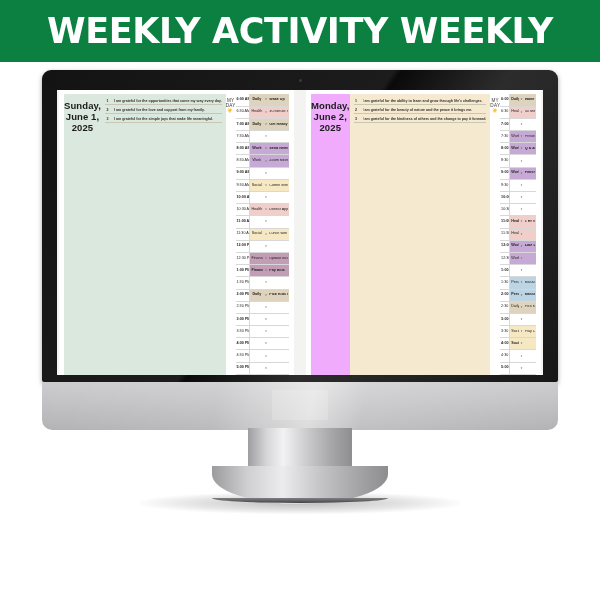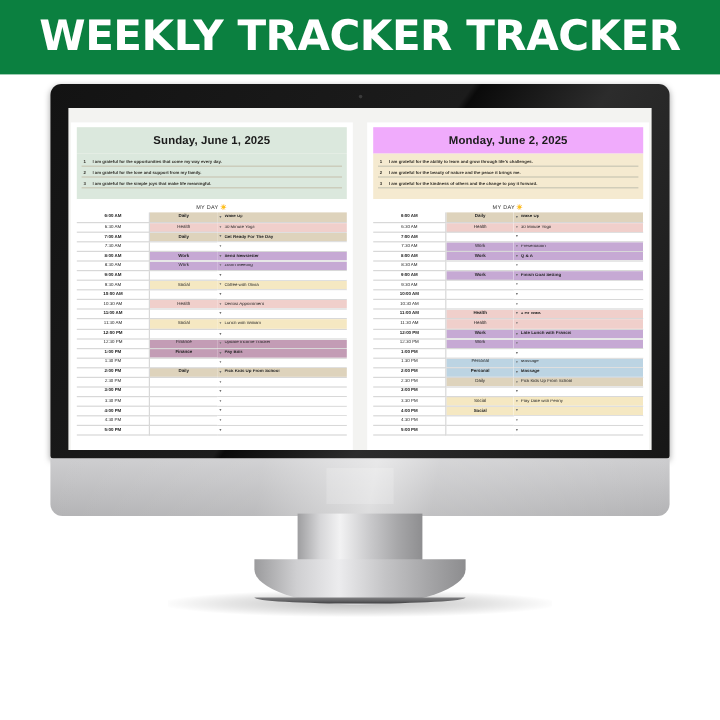--- a/index.html
+++ b/index.html
@@ -114,23 +114,22 @@
     width: 320px; height: 22px;
     background: radial-gradient(ellipse at 50% 50%, rgba(0,0,0,.26) 0%, rgba(0,0,0,.10) 48%, rgba(0,0,0,0) 74%);
   }
 
   
   .page {
     flex: 1 1 0;
     background: #ffffff;
     padding: 4px 5px 0 5px;
     display: flex;
-    flex-direction: column;
+    flex-direction: row;
     min-width: 0;
-    margin-top: 12px;
   }
 
   .day-title {
     text-align: center;
     font-size: 9.5px;
     font-weight: bold;
     color: #1b1b1b;
     padding: 6px 0 5px 0;
     font-family: "Liberation Sans", sans-serif;
     letter-spacing: .1px;
@@ -218,21 +217,21 @@
 
   .page-left  .day-title { background: #dbe8dd; }
   .page-left  .gratitude { background: #dbe8dd; }
   .page-right .day-title { background: #f0abfc; }
   .page-right .gratitude { background: #f5ead0; }
 </style>
 </head>
 <body>
 
 <div class="banner">
-  <div class="banner-title">WEEKLY TRACKER TRACKER</div>
+  <div class="banner-title">WEEKLY ACTIVITY WEEKLY</div>
 </div>
 
 <div class="monitor-wrap">
 
   <div class="bezel">
     <div class="camera"></div>
     <div class="screen" id="screen">
         <div class="page page-left">
           <div class="day-title">Sunday, June 1, 2025</div>
           <div class="gratitude">

